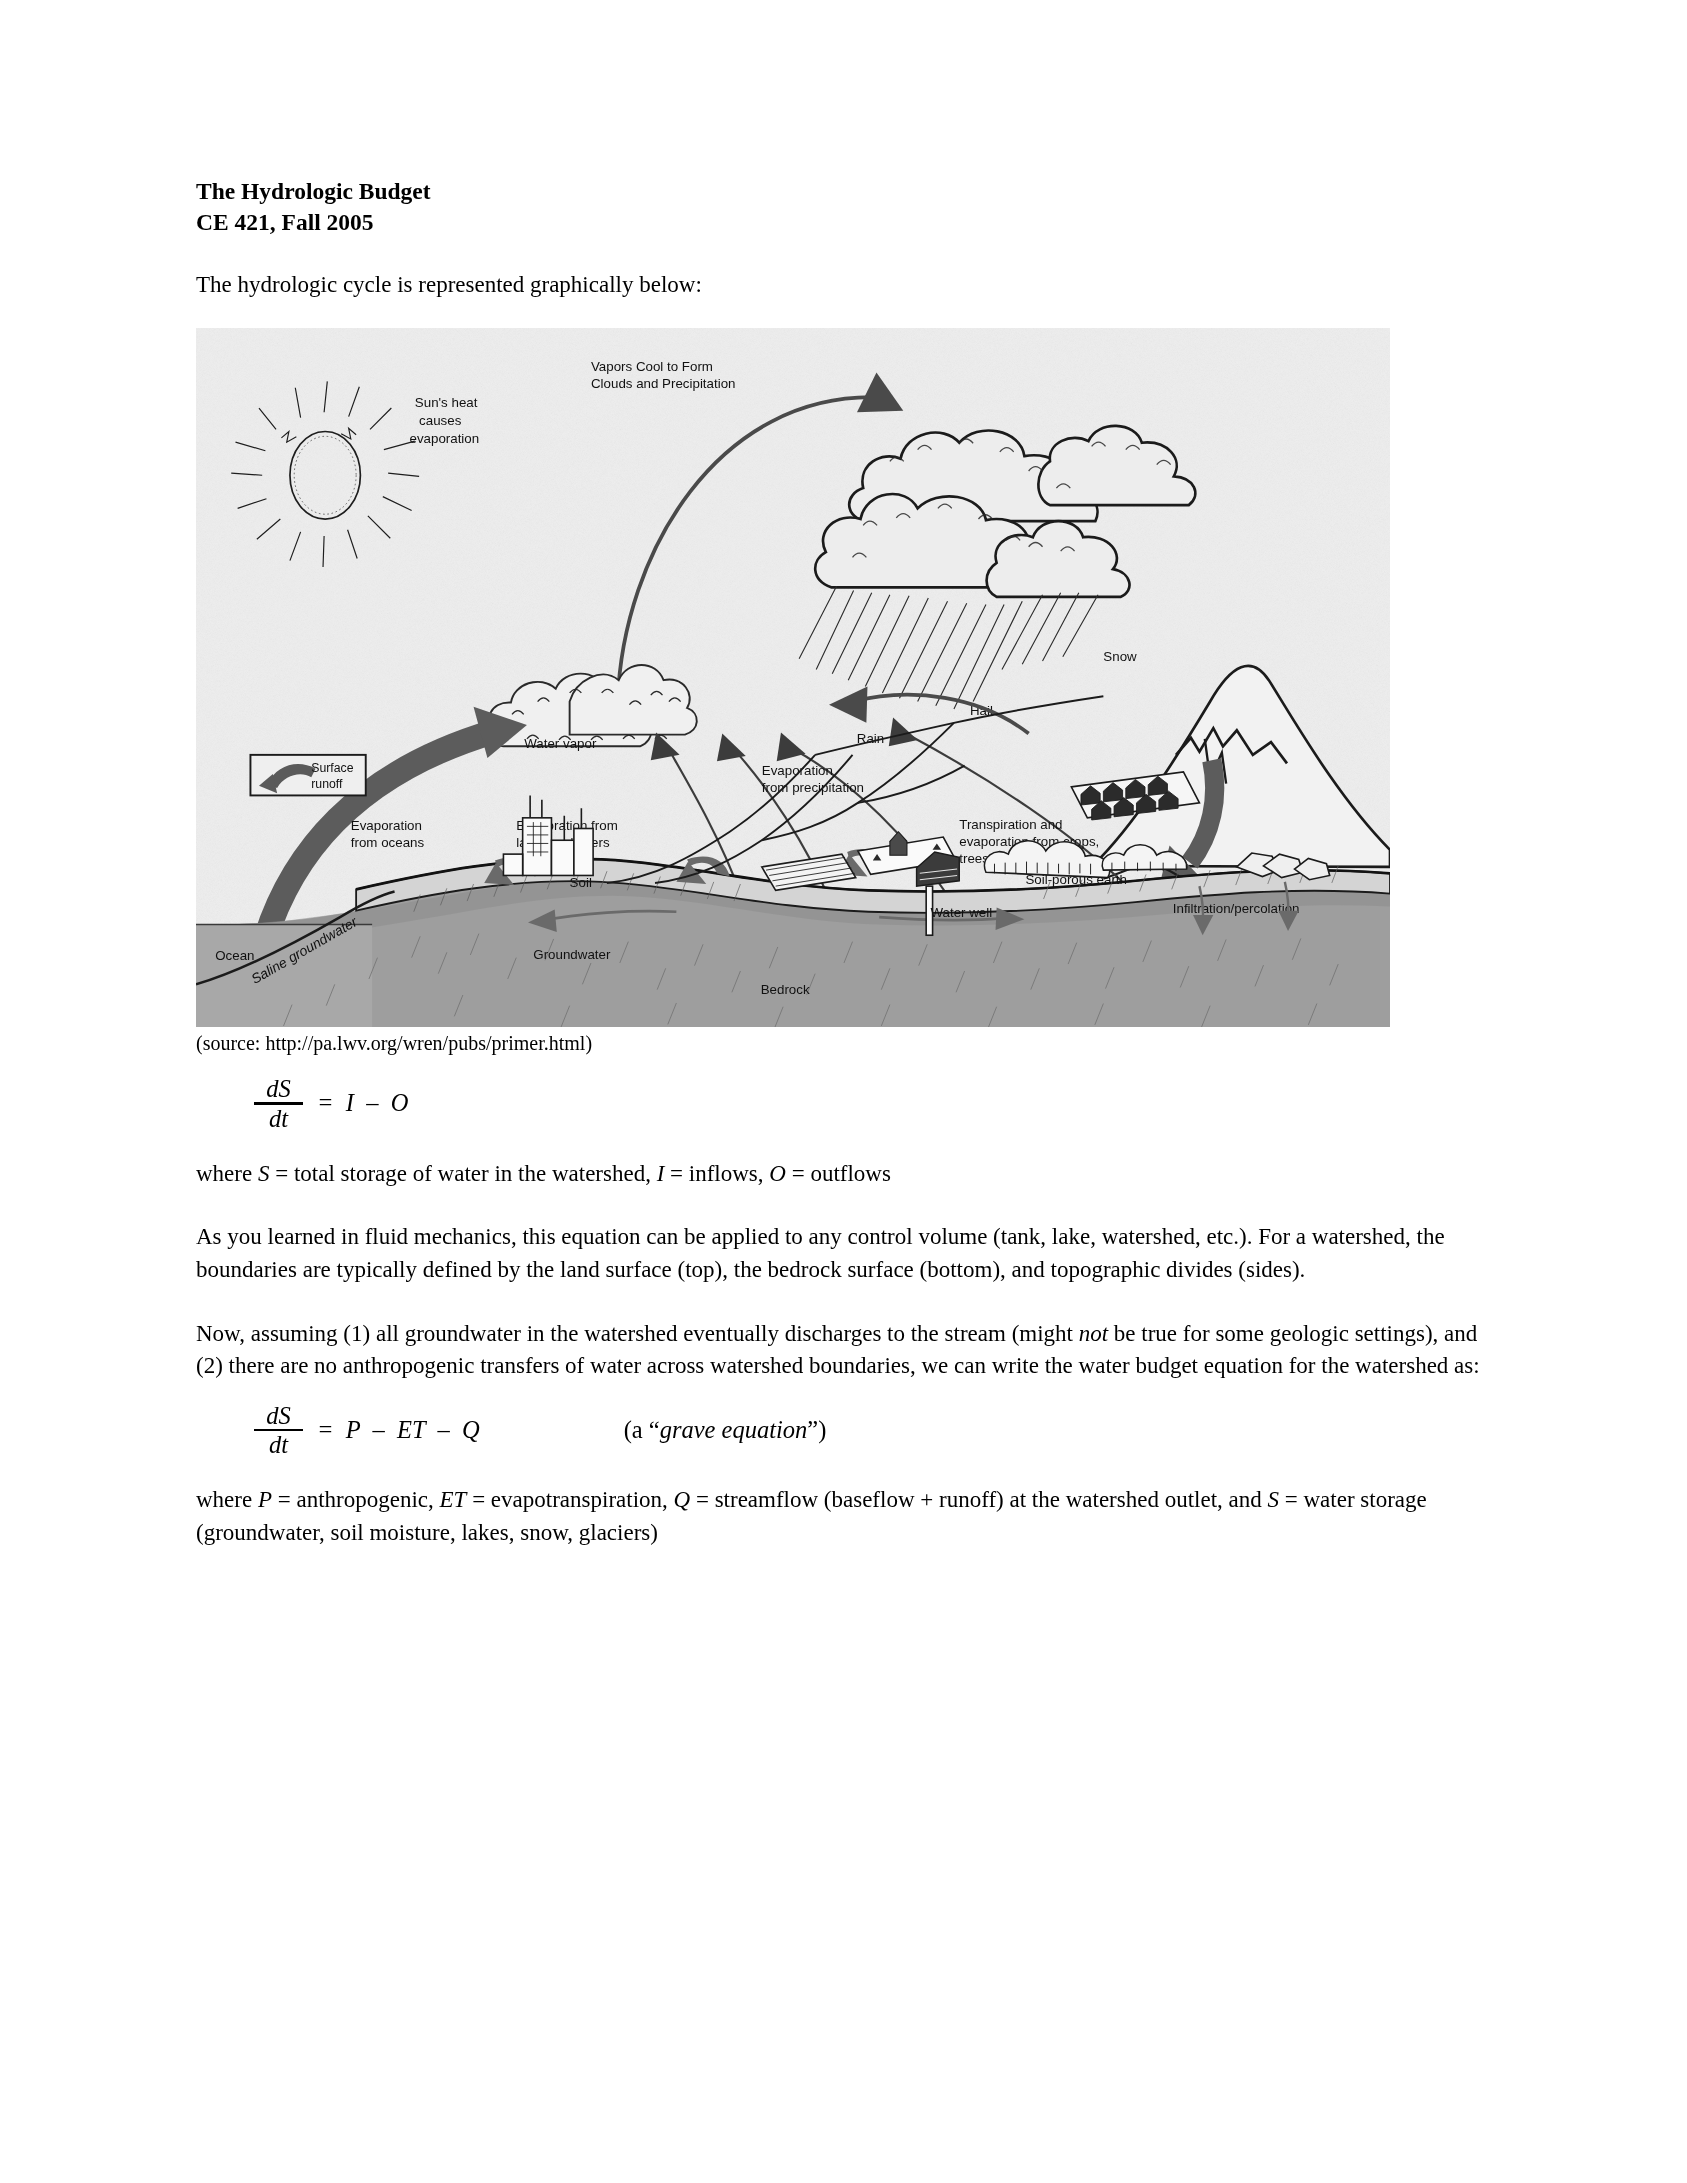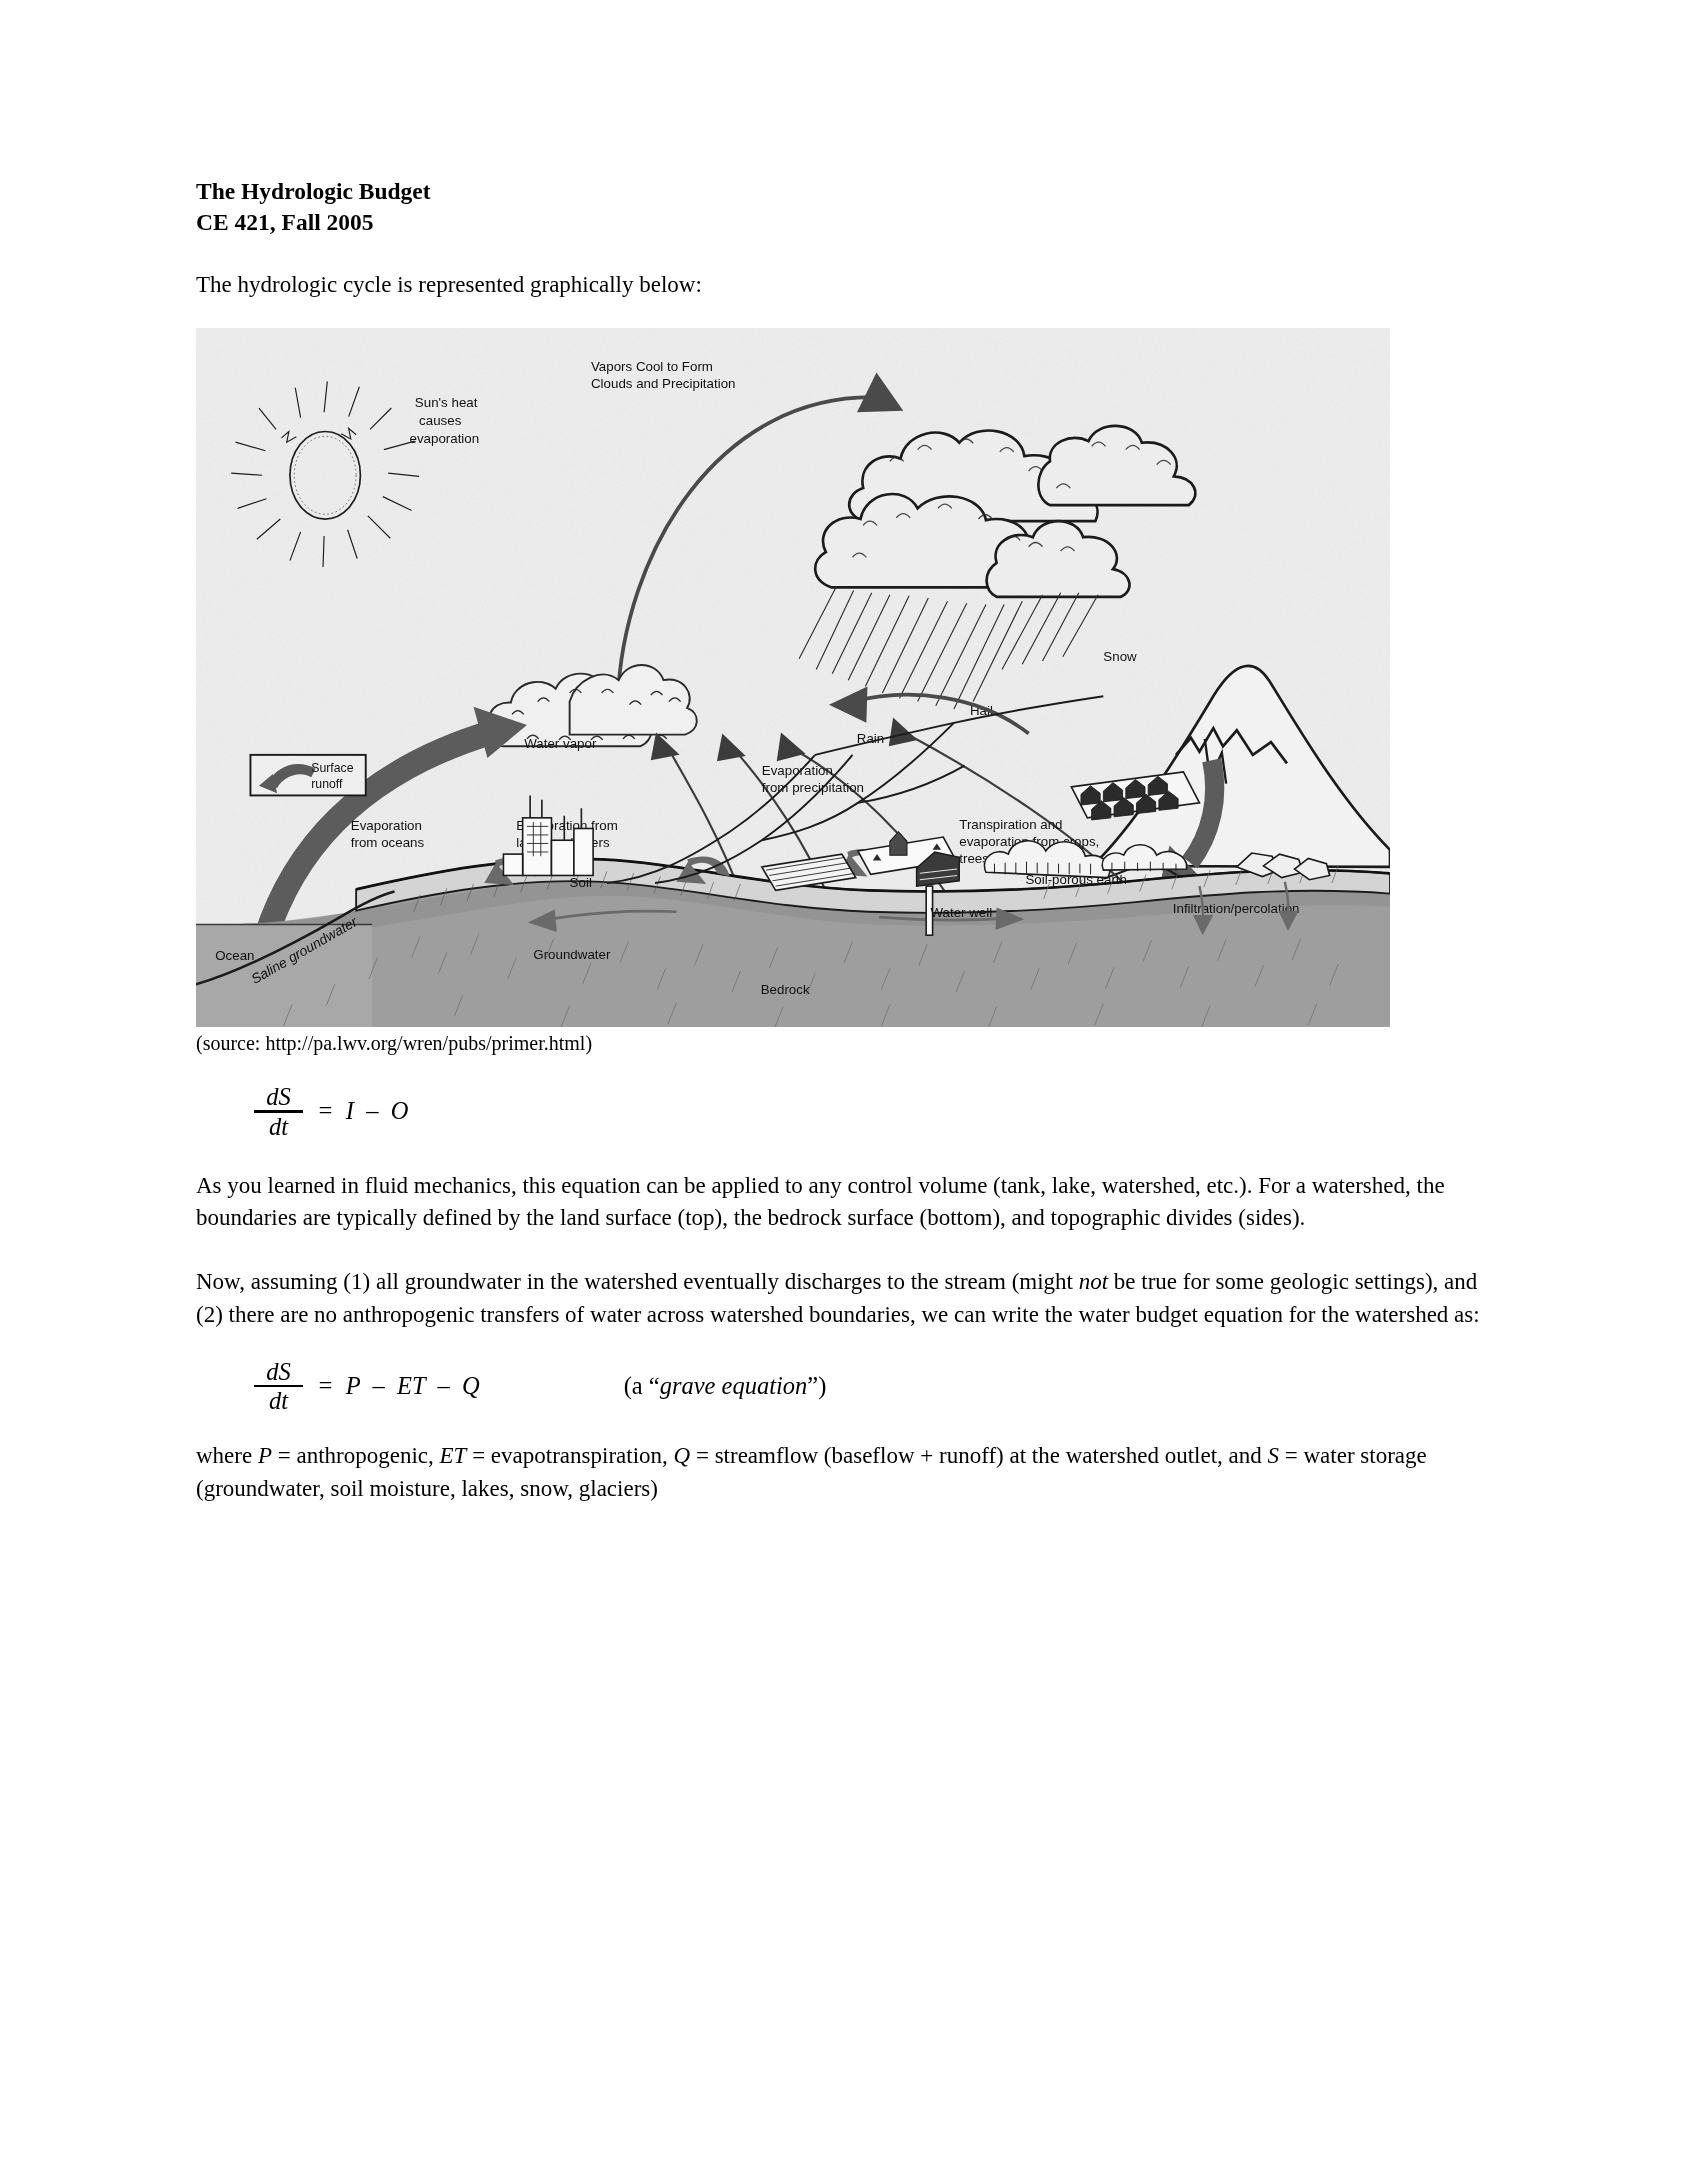--- a/index.html
+++ b/index.html
@@ -71,21 +71,21 @@
     font-size: 23px;
     line-height: 1.42;
     margin-top: 31px;
     text-align: left;
   }
   .para.tight { margin-top: 27px; }
   .it { font-style: italic; }
 
   
   .eq-row {
-    margin-top: 28px;
+    margin-top: 20px;
     margin-bottom: 5.3px;
     display: flex;
     align-items: center;
     padding-left: 58px;
     font-style: italic;
     font-size: 24.5px;
   }
   .frac {
     display: inline-flex;
     flex-direction: column;
@@ -438,20 +438,21 @@
 
     <div class="eq-row">
       <span class="frac">
         <span class="num">dS</span>
         <span class="bar"></span>
         <span class="den">dt</span>
       </span>
       <span class="eq-rest">=  I  –  O</span>
     </div>
 
+    <div class="para tight"><span>where </span><span class="it">S</span><span> = total storage of water in the watershed, </span><span class="it">I</span><span> = inflows, </span><span class="it">O</span><span> = outflows</span></div>
 
     <div class="para">As you learned in fluid mechanics, this equation can be applied to any control volume (tank, lake, watershed, etc.). For a watershed, the boundaries are typically defined by the land surface (top), the bedrock surface (bottom), and topographic divides (sides).</div>
 
     <div class="para"><span>Now, assuming (1) all groundwater in the watershed eventually discharges to the stream (might </span><span class="it">not</span><span> be true for some geologic settings), and (2) there are no anthropogenic transfers of water across watershed boundaries, we can write the water budget equation for the watershed as:</span></div>
 
     <div class="eq-row">
       <span class="frac">
         <span class="num">dS</span>
         <span class="bar"></span>
         <span class="den">dt</span>

